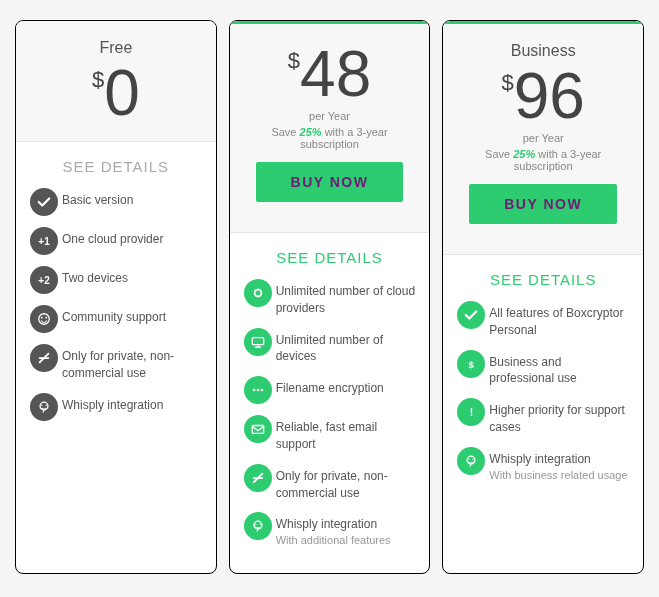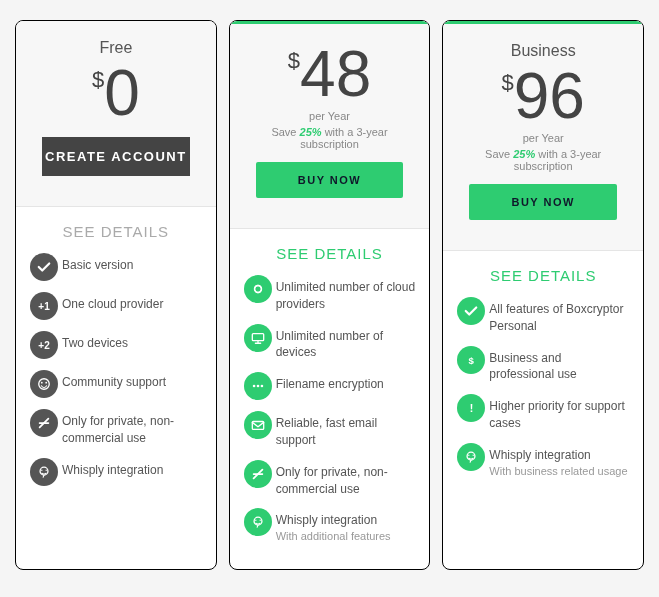--- a/index.html
+++ b/index.html
@@ -88,25 +88,25 @@
       padding: 12px 0;
       width: 100%;
       font-size: 13px;
       font-weight: 700;
       letter-spacing: 1.5px;
       cursor: pointer;
       text-transform: uppercase;
     }
     .btn-buy {
       background: #2ecc71;
-      color: #0f172a;
+      color: #701a75;
       border: none;
       padding: 12px 0;
       width: 100%;
-      font-size: 11px;
+      font-size: 14px;
       font-weight: 700;
       letter-spacing: 1.5px;
       cursor: pointer;
       text-transform: uppercase;
       border-radius: 2px;
     }
     .plan-details {
       padding: 8px 14px 14px;
       flex: 1;
     }
@@ -172,21 +172,20 @@
 <body>
 
 <div class="pricing-container">
 <div class="plan-card">
       <div class="plan-header">
         <div class="plan-name">Free</div>
         <div class="plan-price">
           <span class="currency">$</span>
           <span class="amount">0</span>
         </div>
-        <div class="plan-action"><button class="btn-create">CREATE ACCOUNT</button></div>
       </div>
       <div class="plan-details">
         <div class="see-details">SEE DETAILS</div>
         <ul class="feature-list">
           <li class="feature-item">
             <div class="feature-icon">
               <svg viewBox="0 0 16 16">
                 <path d="M2 8l4 4 8-8" stroke="#fff" stroke-width="2.5" fill="none" stroke-linecap="round" stroke-linejoin="round"></path>
               </svg>
             </div>

